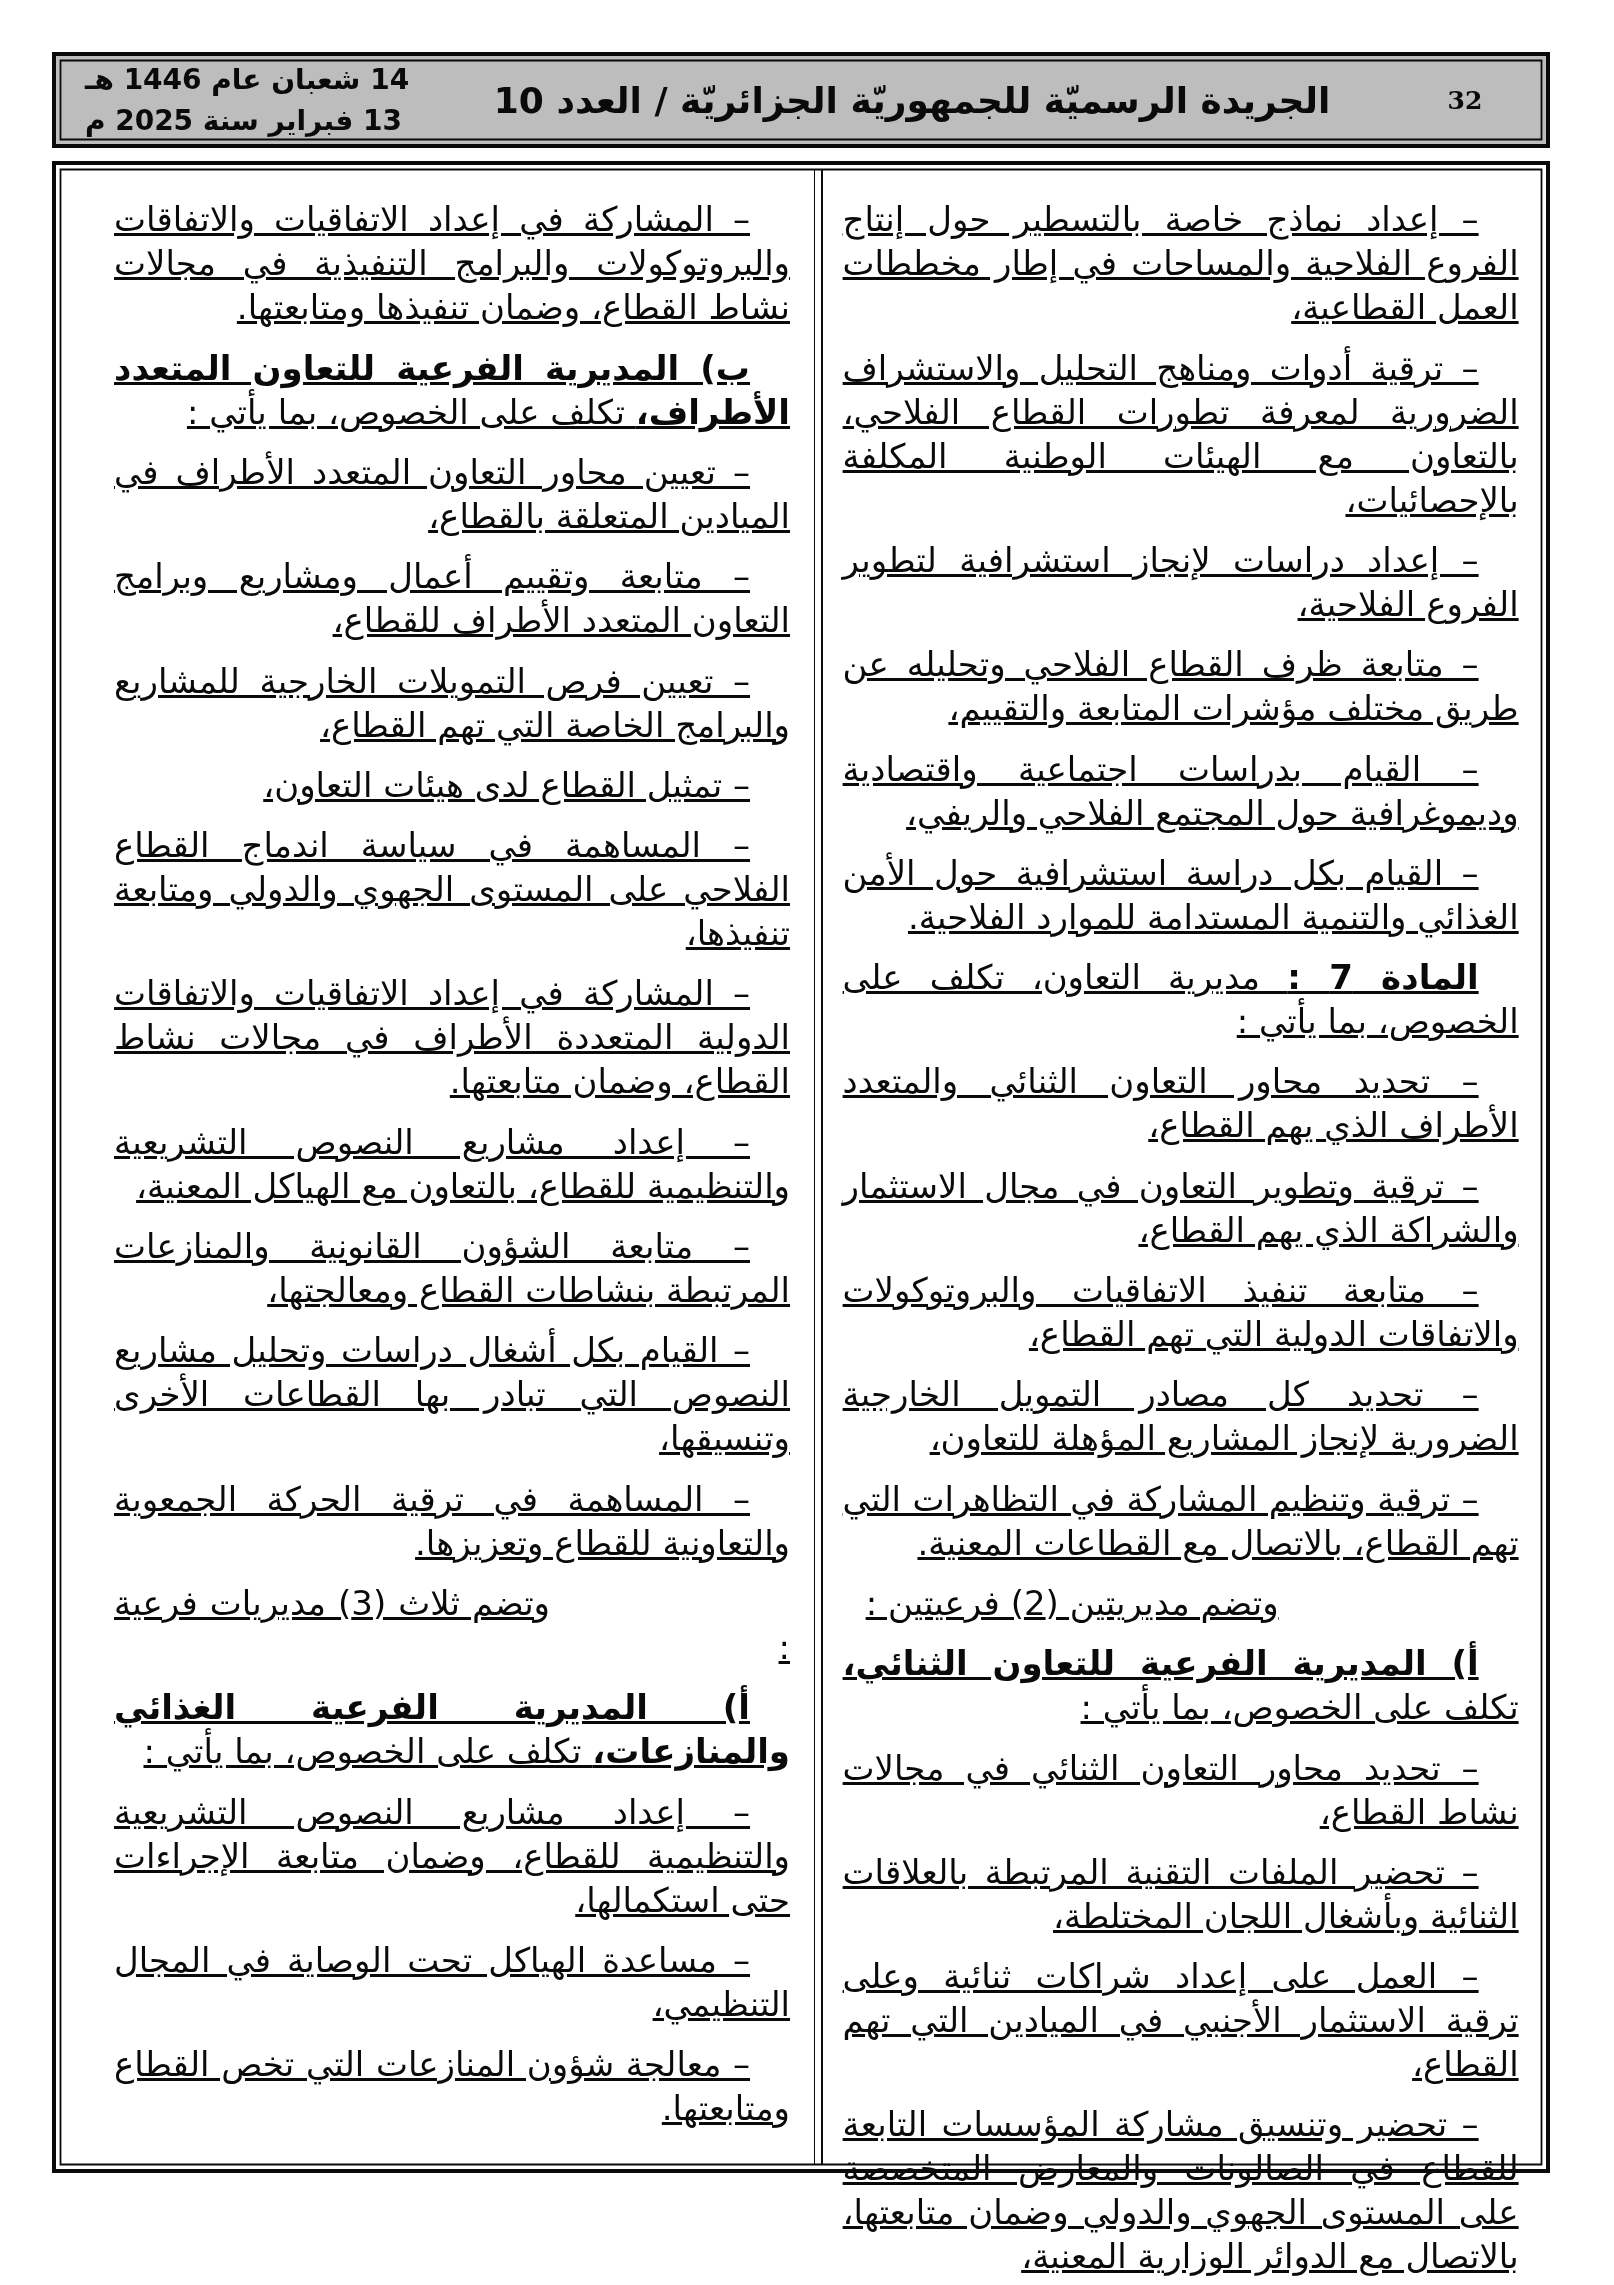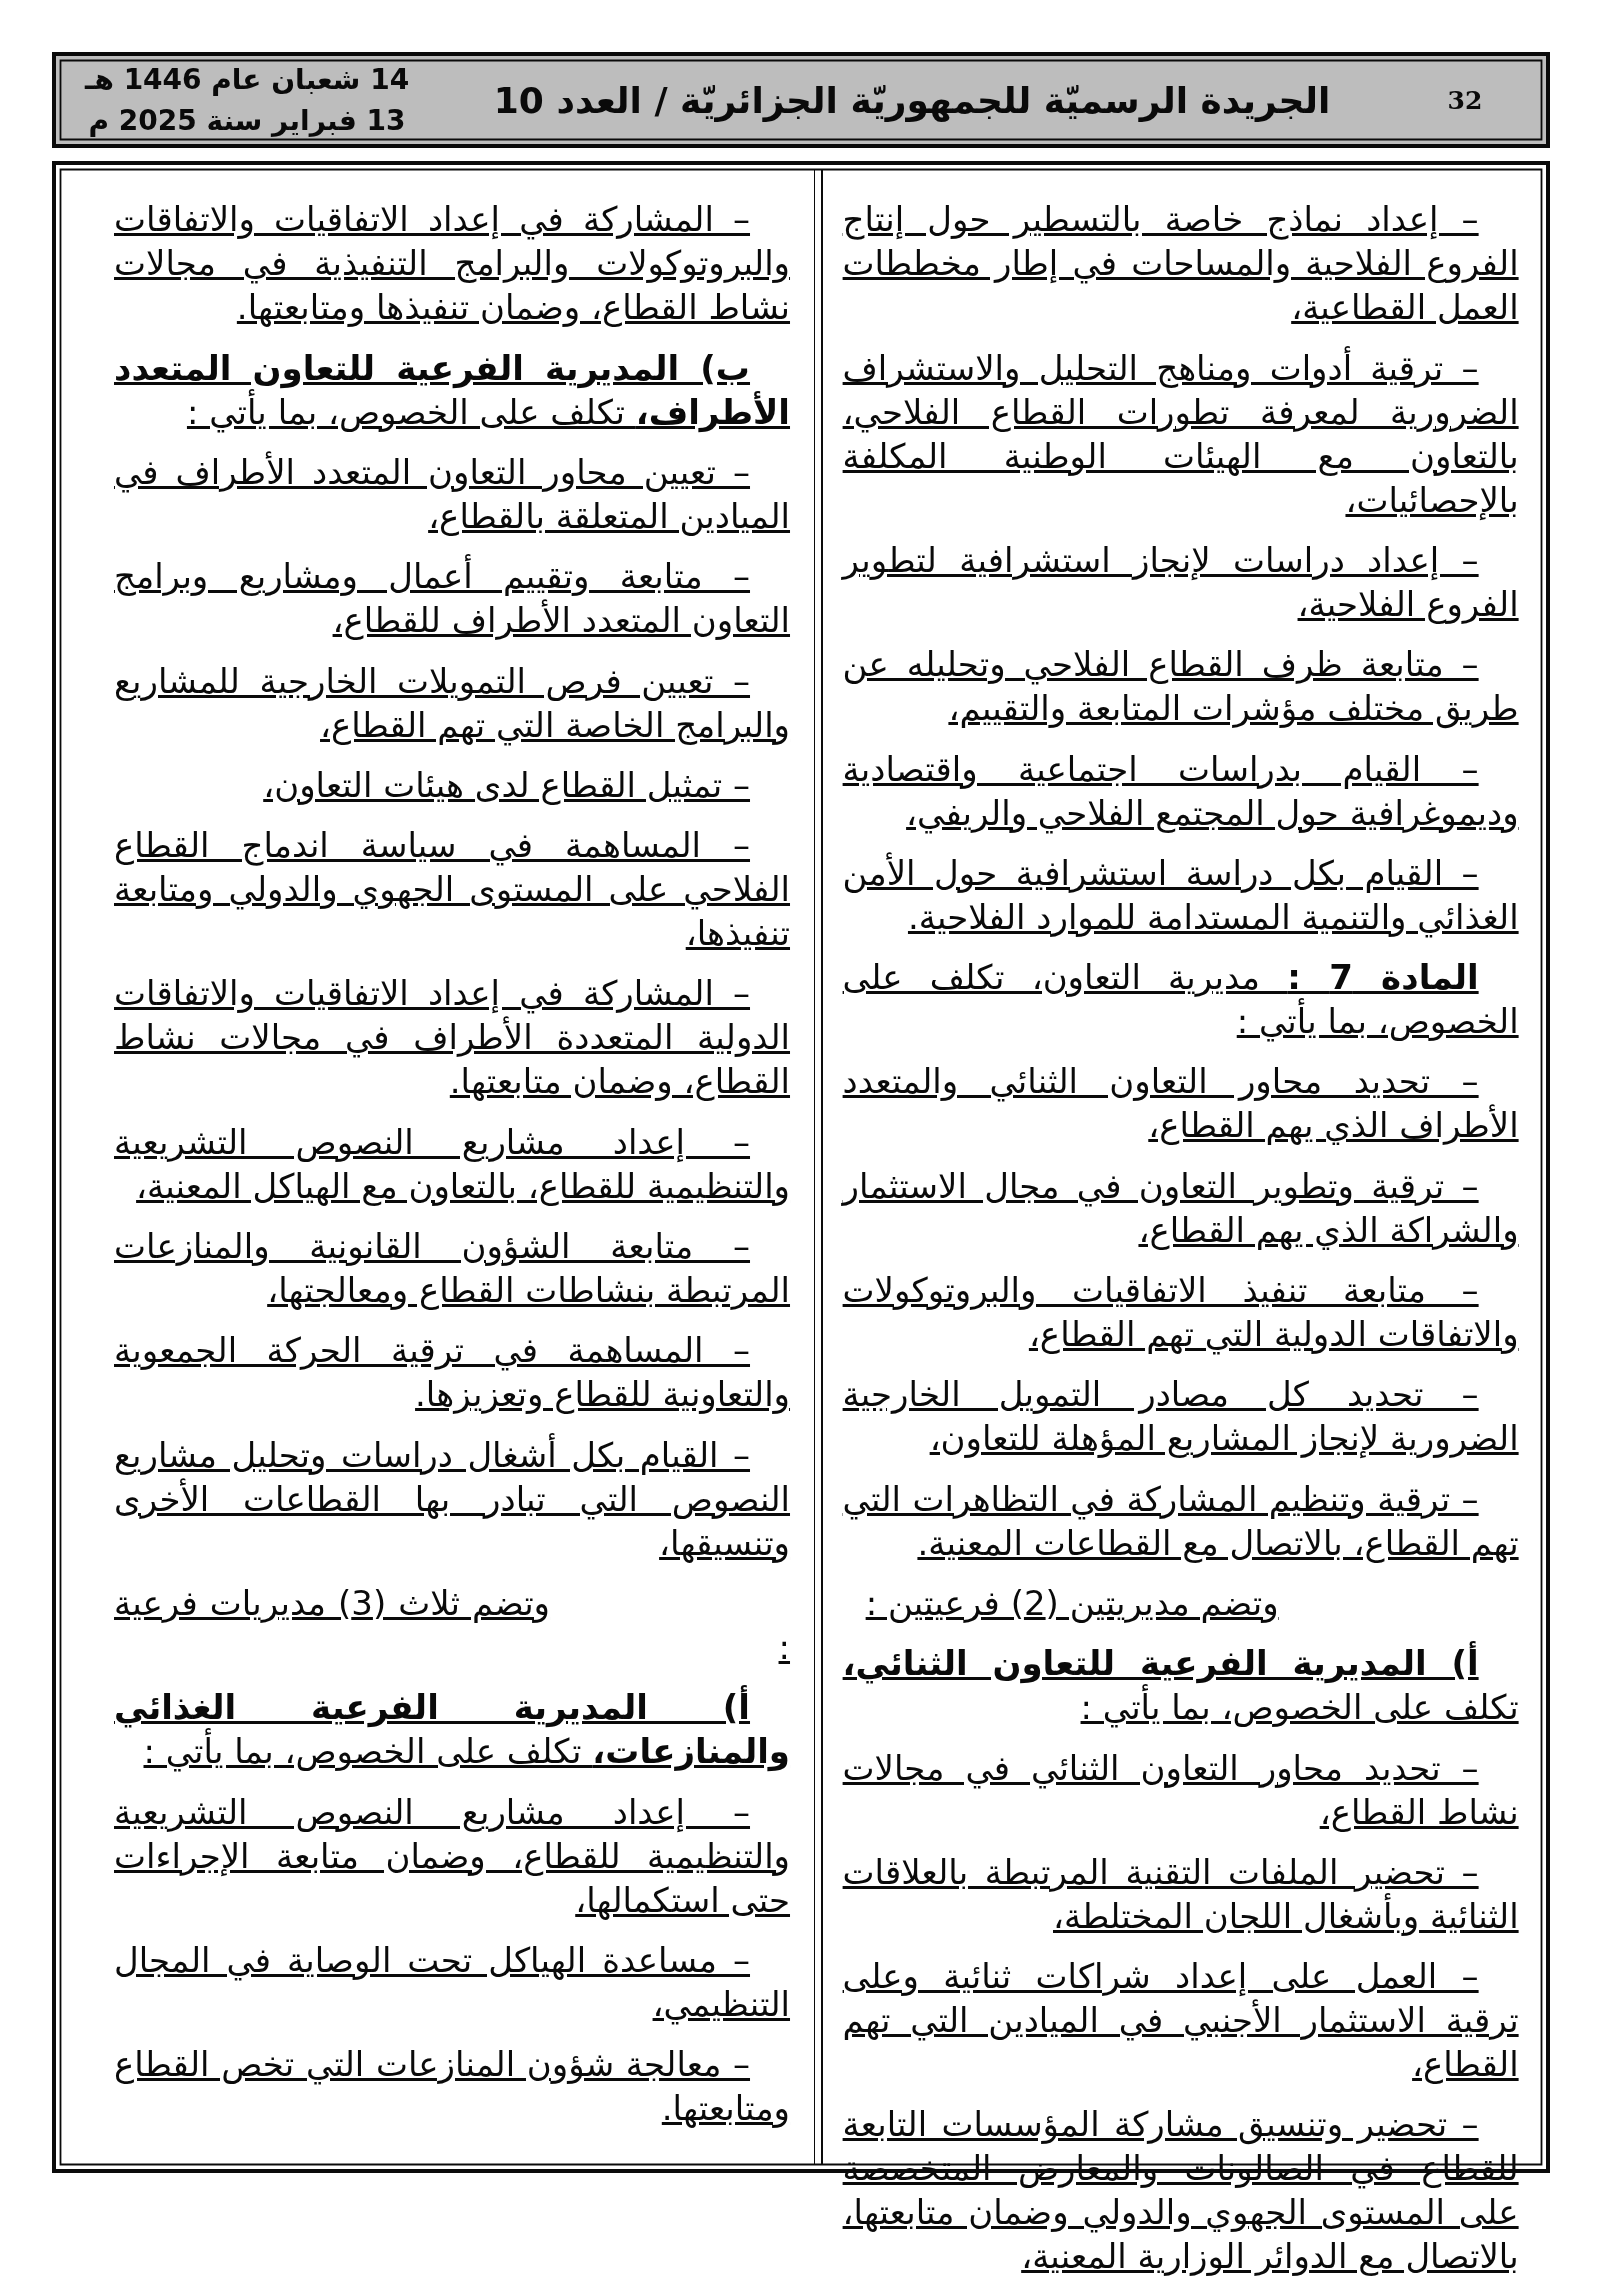--- a/index.html
+++ b/index.html
@@ -43,21 +43,21 @@
     font-size: 25px;
   }
   .hdr-title {
     flex: 1;
     text-align: center;
     font-weight: bold;
     font-size: 36px;
     letter-spacing: 0.5px;
   }
   .hdr-dates {
-    text-align: center;
+    text-align: left;
     font-weight: bold;
     font-size: 28px;
     line-height: 41px;
     white-space: nowrap;
     padding-left: 5.4px;
   }
   
   .body-box {
     position: absolute;
     left: 52px;
@@ -136,22 +136,22 @@
         <p class="bullet">– المشاركة في إعداد الاتفاقيات والاتفاقات والبروتوكولات والبرامج التنفيذية في مجالات نشاط القطاع، وضمان تنفيذها ومتابعتها.</p>
         <p class="heading"><b>ب) المديرية الفرعية للتعاون المتعدد الأطراف،</b> تكلف على الخصوص، بما يأتي :</p>
         <p class="bullet">– تعيين محاور التعاون المتعدد الأطراف في الميادين المتعلقة بالقطاع،</p>
         <p class="bullet">– متابعة وتقييم أعمال ومشاريع وبرامج التعاون المتعدد الأطراف للقطاع،</p>
         <p class="bullet">– تعيين فرص التمويلات الخارجية للمشاريع والبرامج الخاصة التي تهم القطاع،</p>
         <p class="bullet">– تمثيل القطاع لدى هيئات التعاون،</p>
         <p class="bullet">– المساهمة في سياسة اندماج القطاع الفلاحي على المستوى الجهوي والدولي ومتابعة تنفيذها،</p>
         <p class="bullet">– المشاركة في إعداد الاتفاقيات والاتفاقات الدولية المتعددة الأطراف في مجالات نشاط القطاع، وضمان متابعتها.</p>
         <p class="bullet">– إعداد مشاريع النصوص التشريعية والتنظيمية للقطاع، بالتعاون مع الهياكل المعنية،</p>
         <p class="bullet">– متابعة الشؤون القانونية والمنازعات المرتبطة بنشاطات القطاع ومعالجتها،</p>
+        <p class="bullet">– القيام بكل أشغال دراسات وتحليل مشاريع النصوص التي تبادر بها القطاعات الأخرى وتنسيقها،</p>
         <p class="bullet">– المساهمة في ترقية الحركة الجمعوية والتعاونية للقطاع وتعزيزها.</p>
-        <p class="bullet">– القيام بكل أشغال دراسات وتحليل مشاريع النصوص التي تبادر بها القطاعات الأخرى وتنسيقها،</p>
         <p class="note">وتضم ثلاث (3) مديريات فرعية :</p>
         <p class="heading"><b>أ) المديرية الفرعية الغذائي والمنازعات،</b> تكلف على الخصوص، بما يأتي :</p>
         <p class="bullet">– إعداد مشاريع النصوص التشريعية والتنظيمية للقطاع، وضمان متابعة الإجراءات حتى استكمالها،</p>
         <p class="bullet">– مساعدة الهياكل تحت الوصاية في المجال التنظيمي،</p>
         <p class="bullet">– معالجة شؤون المنازعات التي تخص القطاع ومتابعتها.</p>
       </div>
   </div>
 
 </div>
 

